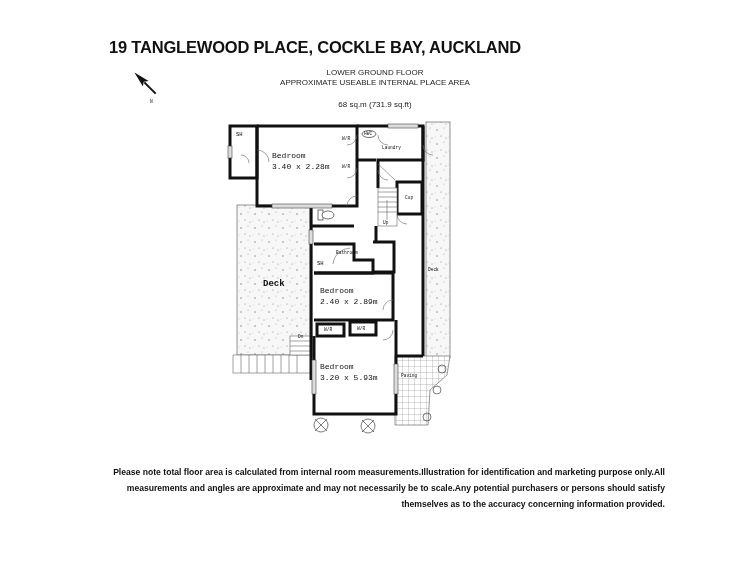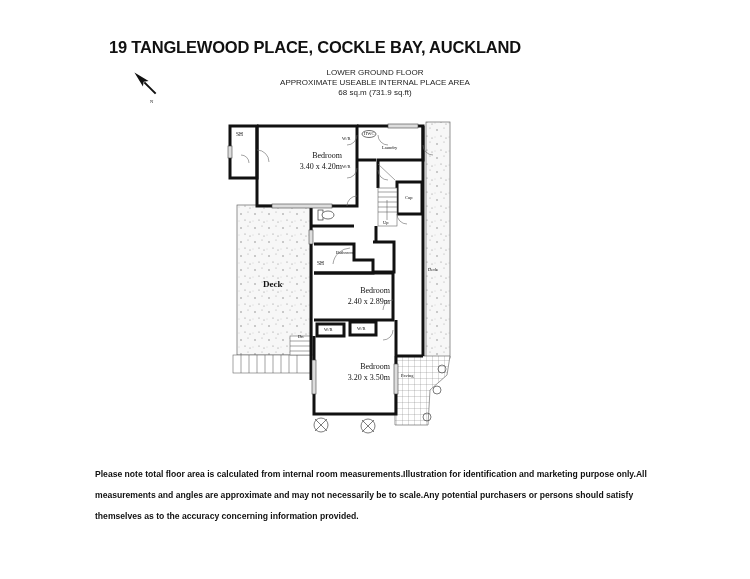--- a/index.html
+++ b/index.html
@@ -1,22 +1,22 @@
 <!DOCTYPE html>
 <html><head>
 <meta charset="utf-8">
 <style>
   html, body { margin: 0; padding: 0; background: #ffffff; }
   body { width: 750px; height: 579px; position: relative; overflow: hidden; font-family: "Liberation Sans", sans-serif; color: #111; }
   .title { position: absolute; left: 0; width: 630px; top: 38px; text-align: center; font-weight: bold; font-size: 16.5px; letter-spacing: -0.2px; }
   .subtitle { position: absolute; left: 0; width: 750px; text-align: center; font-size: 8px; color: #222; }
-  .sub1 { top: 68px; } .sub2 { top: 78px; } .sub3 { top: 88px; }
+  .sub1 { top: 68px; } .sub2 { top: 78px; } .sub3 { top: 100px; }
   .plan { position: absolute; left: 0; top: 0; width: 750px; height: 579px; }
-  .disclaimer { position: absolute; left: 95px; width: 570px; top: 464px; text-align: left; font-weight: bold; font-size: 8.6px; line-height: 21px; color: #111; }
-  .lbl { position: absolute; text-align: right; white-space: nowrap; font-family: Liberation Serif, serif; color: #111; }
+  .disclaimer { position: absolute; left: 95px; width: 570px; top: 464px; text-align: right; font-weight: bold; font-size: 8.6px; line-height: 16px; color: #111; }
+  .lbl { position: absolute; text-align: left; white-space: nowrap; font-family: Liberation Mono, monospace; color: #111; }
   .room { font-size: 8px; line-height: 11px; }
   .tiny { font-size: 4.5px; }
   .small { font-size: 5.5px; }
   .deck-big { font-size: 9px; font-weight: bold; }
 </style>
 </head>
 <body>
 
 <div class="title">19 TANGLEWOOD PLACE, COCKLE BAY, AUCKLAND</div>
 <div class="subtitle sub1">LOWER GROUND FLOOR</div>
@@ -144,29 +144,29 @@
     <circle cx="368" cy="426" r="7"></circle>
       <path d="M362 420 L374 432 M374 420 L362 432"></path>
     <circle cx="442" cy="369" r="4"></circle>
       <circle cx="437" cy="390" r="4"></circle>
       <circle cx="427" cy="417" r="4"></circle>
   </g>
 </svg>
 
 <div class="lbl room" style="left:272px;top:150px;width:70px;">
   <div>Bedroom</div>
-  <div>3.40 x 4.20m</div>
+  <div>3.40 x 2.28m</div>
 </div>
 <div class="lbl room" style="left:320px;top:285px;width:70px;">
   <div>Bedroom</div>
   <div>2.40 x 2.89m</div>
 </div>
 <div class="lbl room" style="left:320px;top:361px;width:70px;">
   <div>Bedroom</div>
-  <div>3.20 x 3.50m</div>
+  <div>3.20 x 5.93m</div>
 </div>
 <div class="lbl small" style="left:236px;top:131px;">SH</div>
 <div class="lbl small" style="left:317px;top:260px;">SH</div>
 <div class="lbl tiny" style="left:342px;top:136px;">W/R</div>
 <div class="lbl tiny" style="left:342px;top:164px;">W/R</div>
 <div class="lbl tiny" style="left:324px;top:327px;">W/R</div>
 <div class="lbl tiny" style="left:357px;top:326px;">W/R</div>
 <div class="lbl tiny" style="left:364px;top:131px;">HWC</div>
 <div class="lbl tiny" style="left:382px;top:145px;">Laundry</div>
 <div class="lbl tiny" style="left:405px;top:195px;">Cup</div>

